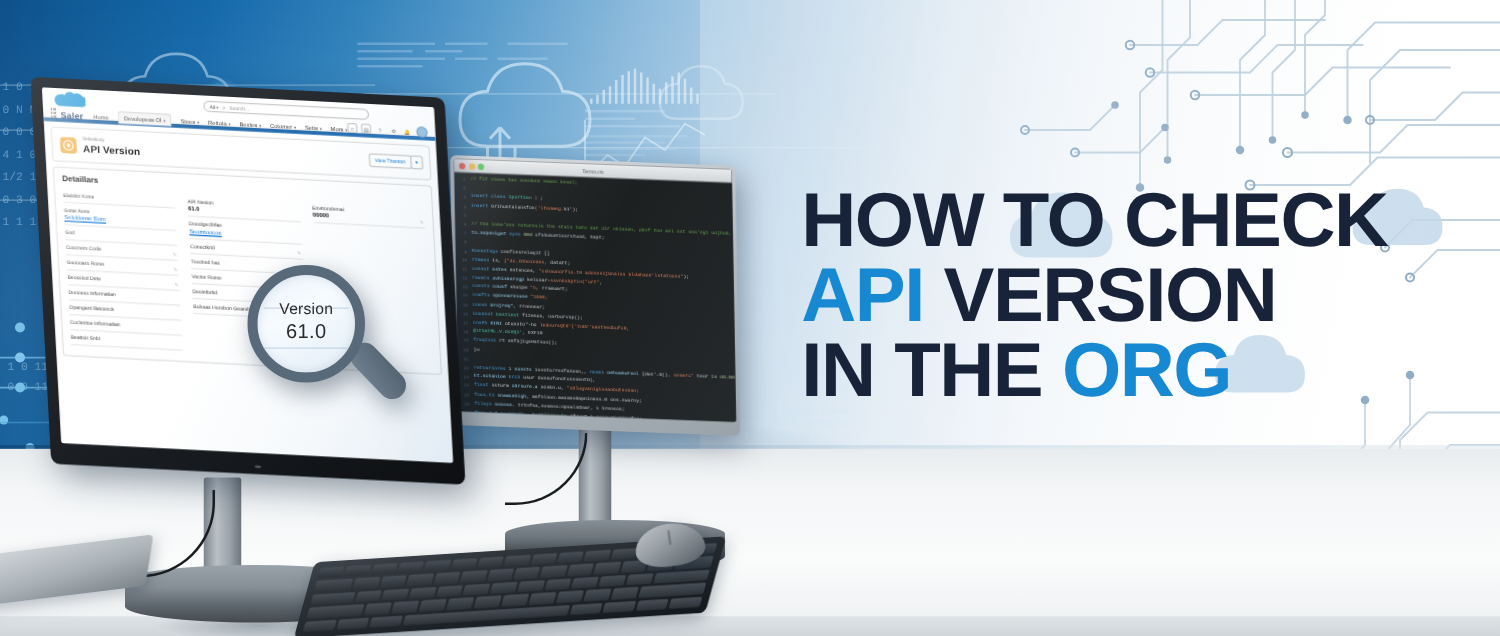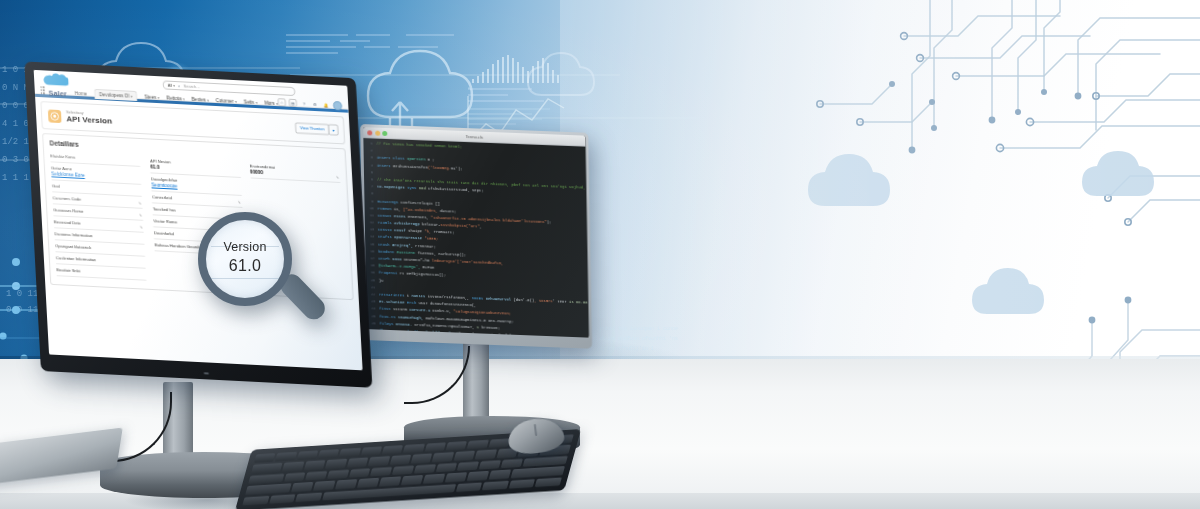--- a/index.html
+++ b/index.html
@@ -921,14 +921,25 @@
             <span class="kb-key" style="flex: 1.3 1 0%;"></span>
             <span class="kb-key" style="flex: 1.3 1 0%;"></span>
             <span class="kb-key" style="flex: 1.3 1 0%;"></span>
           </div>
         </div>
     </div>
   </div>
 
   <div id="mouse"></div>
 
+  <div id="headline">
+    <div class="hl">HOW TO CHECK</div>
+    <div class="hl">
+      <span class="accent">API</span>
+      <span>VERSION</span>
+    </div>
+    <div class="hl">
+      <span>IN THE</span>
+      <span class="accent">ORG</span>
+    </div>
+  </div>
 
 </div>
 
 </body></html>

